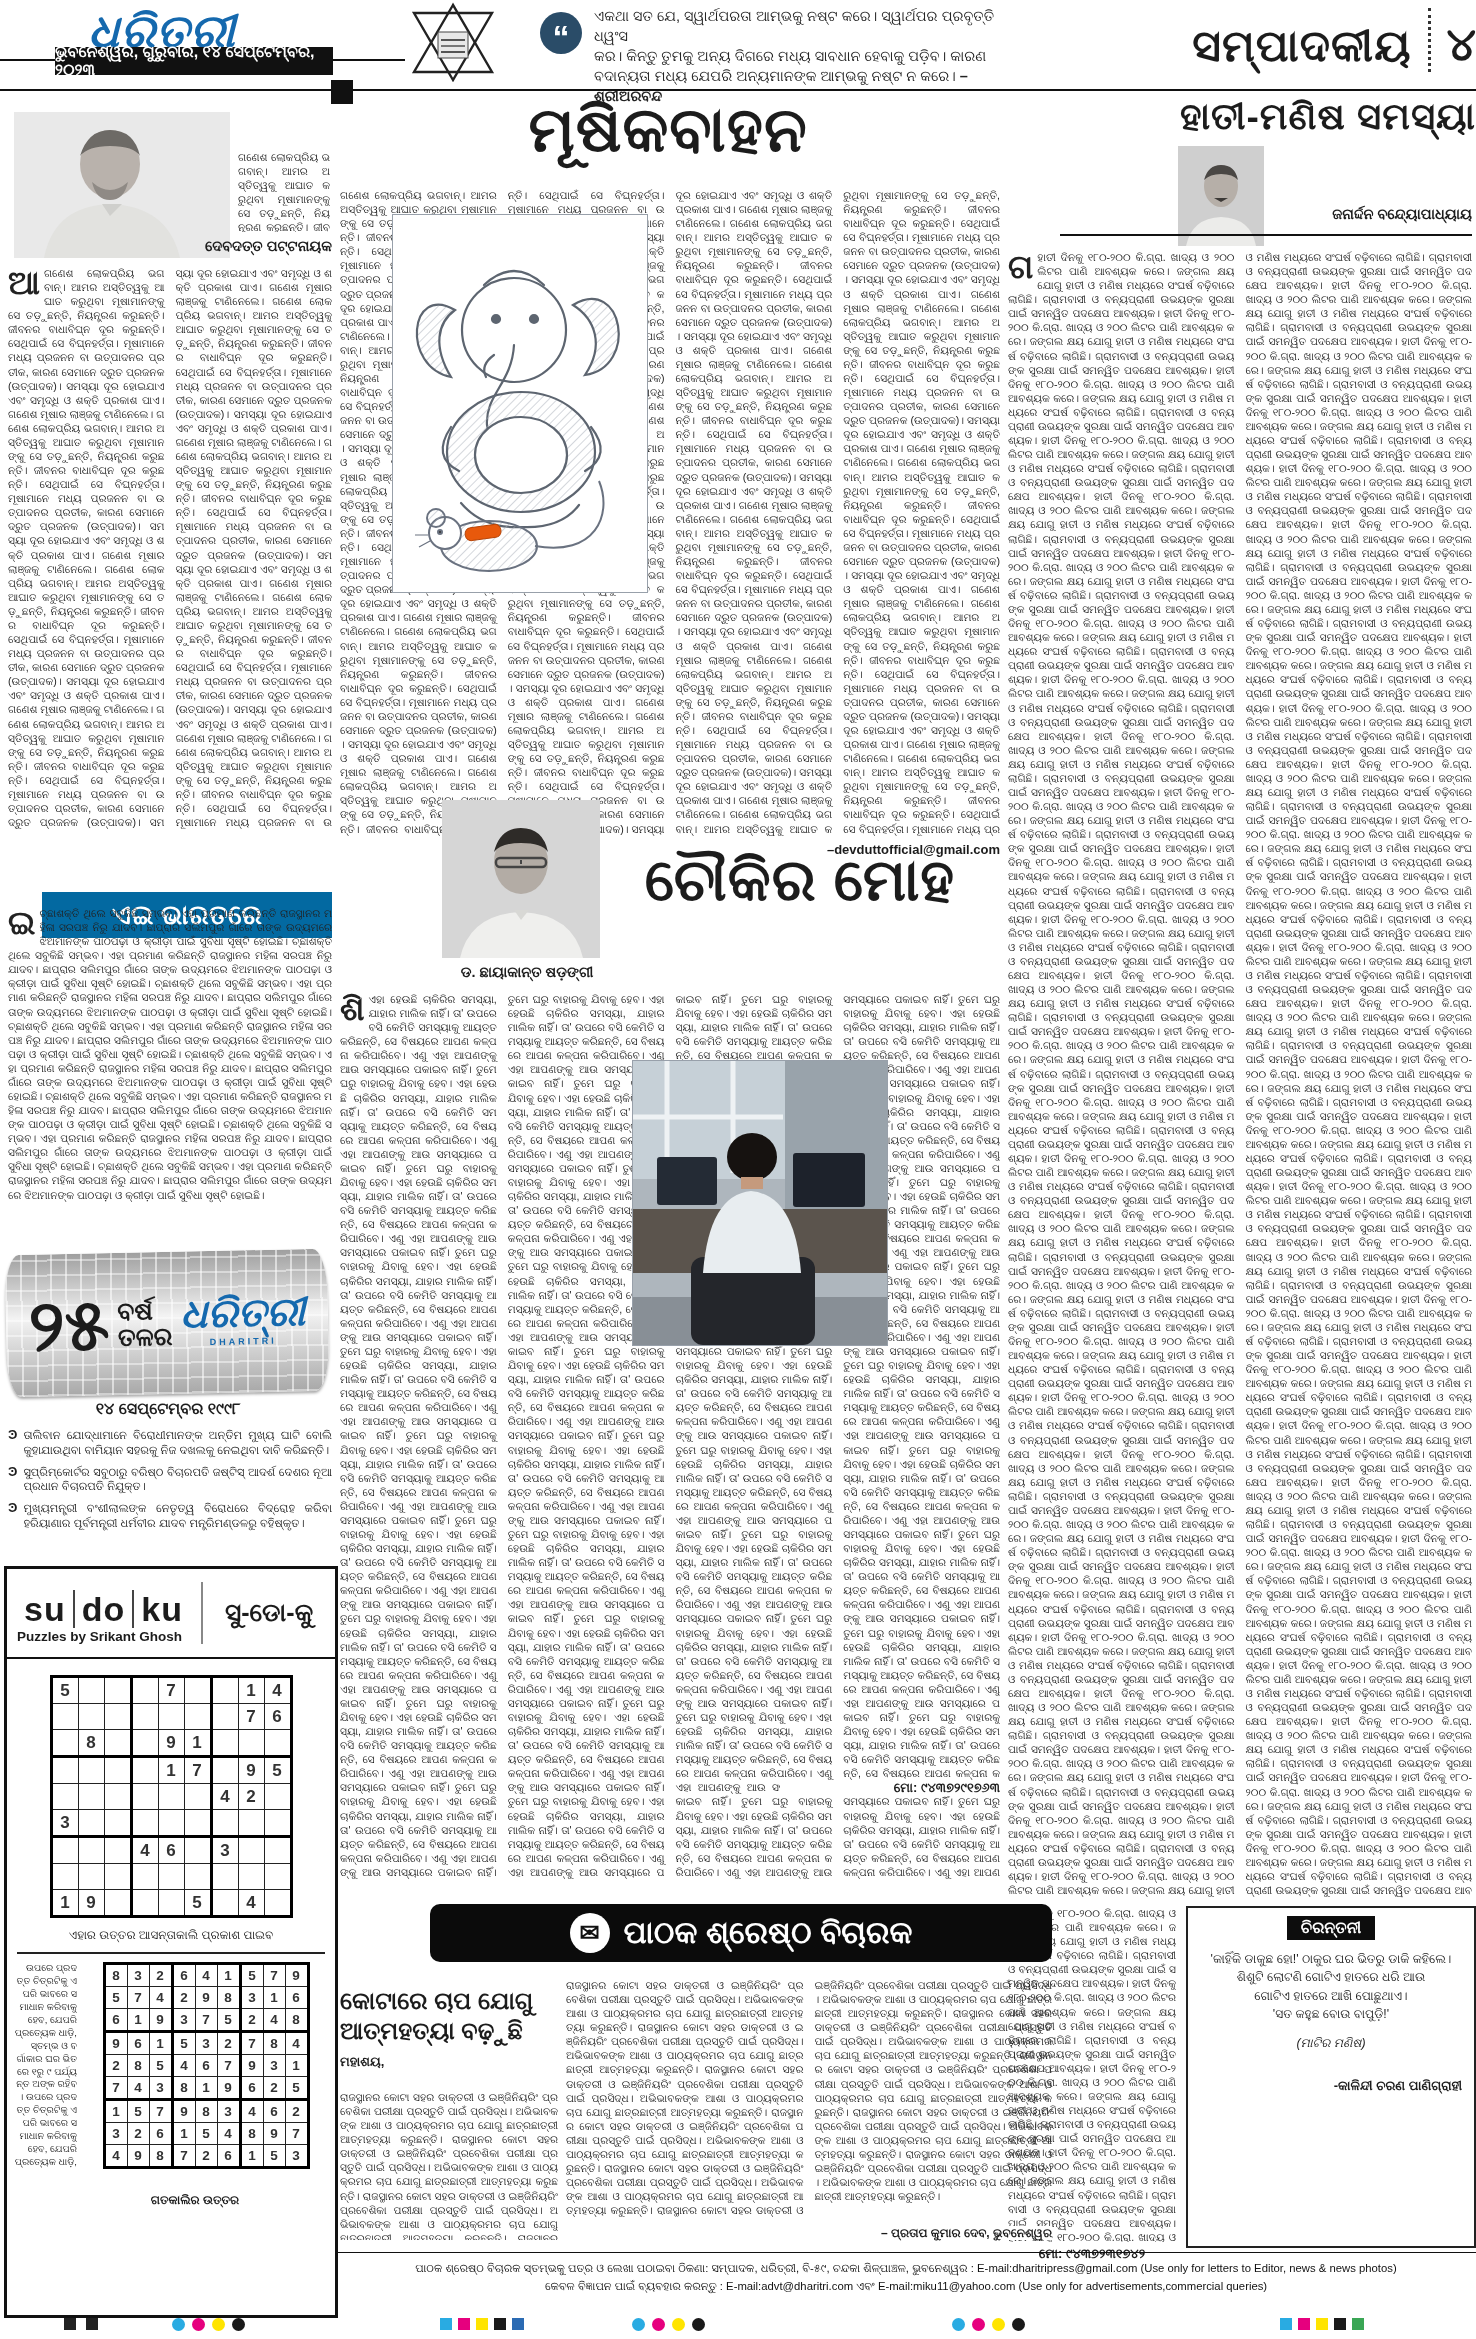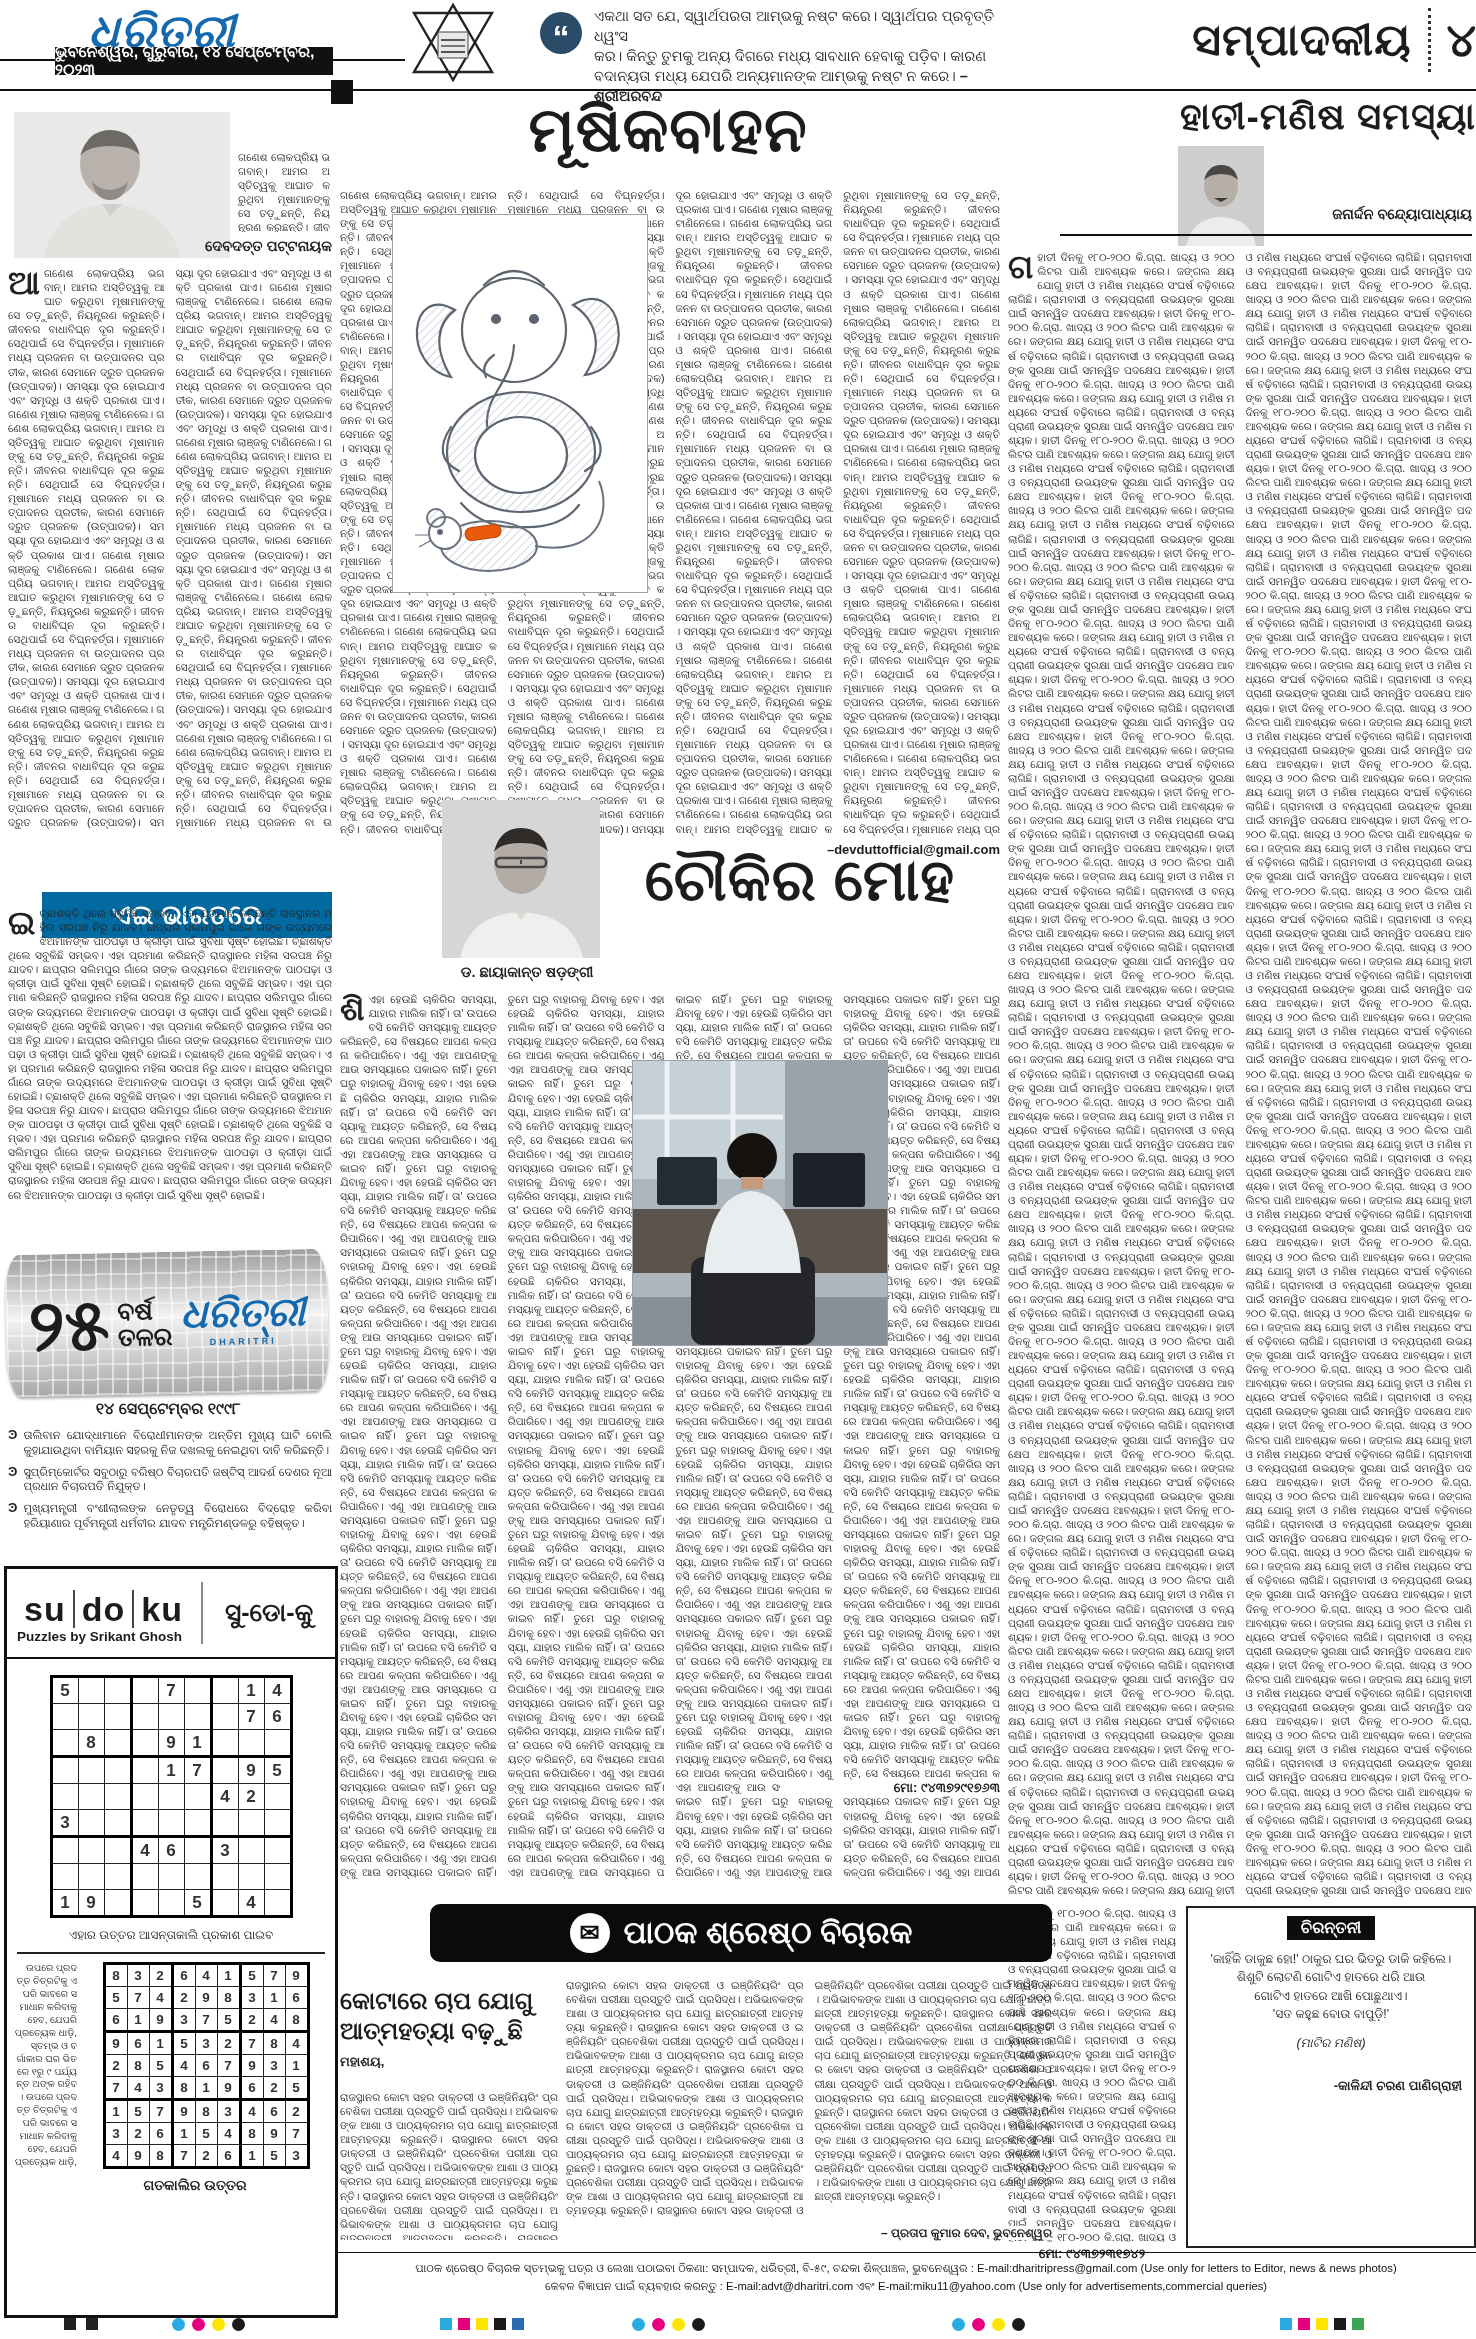--- a/index.html
+++ b/index.html
@@ -106,21 +106,21 @@
   <div class="abs" style="left:540px;top:6px;width:455px;">
     <div class="quote-icon abs" style="left: 0px; top: 6px; background: rgb(42, 76, 104);">“</div>
     <div style="margin-left:54px;" class="quote-text">
       <div>ଏକଥା ସତ ଯେ, ସ୍ୱାର୍ଥପରତା ଆମ୍ଭକୁ ନଷ୍ଟ କରେ। ସ୍ୱାର୍ଥପର ପ୍ରବୃତ୍ତି ଧ୍ୱଂସ</div>
       <div>କର। କିନ୍ତୁ ତୁମକୁ ଅନ୍ୟ ଦିଗରେ ମଧ୍ୟ ସାବଧାନ ହେବାକୁ ପଡ଼ିବ। କାରଣ</div>
       <div><span>ବଦାନ୍ୟତା ମଧ୍ୟ ଯେପରି ଅନ୍ୟମାନଙ୍କ ଆମ୍ଭକୁ ନଷ୍ଟ ନ କରେ।</span>
         <span class="bold">–ଶ୍ରୀଅରବିନ୍ଦ</span></div>
     </div>
   </div>
 
-  <div class="abs" style="left:1040px;top:8px;width:436px;display:flex;align-items:center;justify-content:flex-end;gap:16px;">
+  <div class="abs" style="left:1040px;top:8px;width:436px;display:flex;align-items:flex-end;justify-content:flex-end;gap:16px;">
     <span class="section-head">ସମ୍ପାଦକୀୟ</span>
     <span class="dotsep"></span>
     <span class="page-num">୪</span>
   </div>
 
   <div class="abs hline" style="left:0;top:89px;width:1476px;height:2px;"></div>
   <div class="abs" style="left:331px;top:80px;width:22px;height:24px;background:#111;"></div>
 
   <div class="abs photo-frame" style="left:14px;top:112px;width:216px;height:146px;">
     <svg width="216" height="146" viewBox="0 0 216 146">
@@ -384,21 +384,21 @@
               <td>7</td>
               <td>2</td>
               <td class="r">6</td>
               <td>1</td>
               <td>5</td>
               <td>3</td>
             </tr>
           </tbody>
         </table>
     </div>
-    <div class="small-note bold" style="margin-top:8px;font-size:14px;padding-left:48px;">ଗତକାଲିର ଉତ୍ତର</div>
+    <div class="small-note bold" style="margin-top:24px;font-size:12px;padding-left:48px;">ଗତକାଲିର ଉତ୍ତର</div>
   </div>
 
   <div class="abs headline-xl" style="left:336px;top:94px;width:664px;font-size:62px;">ମୂଷିକବାହନ</div>
   <div class="abs body-cols c4" style="left:340px;top:188px;width:660px;height:648px;">
     <span>ଗଣେଶ ଲୋକପ୍ରିୟ ଭଗବାନ୍। ଆମର ଅସ୍ତିତ୍ୱକୁ ଆଘାତ କରୁଥିବା ମୂଷାମାନଙ୍କୁ ସେ ତଡ଼ୁଛନ୍ତି, ନିୟନ୍ତ୍ରଣ କରୁଛନ୍ତି। ଜୀବନର ବାଧାବିଘ୍ନ ଦୂର କରୁଛନ୍ତି। ସେଥିପାଇଁ ସେ ବିଘ୍ନହର୍ତ୍ତା। ମୂଷାମାନେ ମଧ୍ୟ ପ୍ରଜନନ ବା ଉତ୍ପାଦନର ପ୍ରତୀକ, କାରଣ ସେମାନେ ଦ୍ରୁତ ପ୍ରଜନକ (ଉତ୍ପାଦକ)। ସମସ୍ୟା ଦୂର ହୋଇଯାଏ ଏବଂ ସମୃଦ୍ଧି ଓ ଶକ୍ତି ପ୍ରକାଶ ପାଏ। ଗଣେଶ ମୂଷାର ଲାଞ୍ଜକୁ ଟାଣିନେଲେ। ଗଣେଶ ଲୋକପ୍ରିୟ ଭଗବାନ୍। ଆମର ଅସ୍ତିତ୍ୱକୁ ଆଘାତ କରୁଥିବା ମୂଷାମାନଙ୍କୁ ସେ ତଡ଼ୁଛନ୍ତି, ନିୟନ୍ତ୍ରଣ କରୁଛନ୍ତି। ଜୀବନର ବାଧାବିଘ୍ନ ଦୂର କରୁଛନ୍ତି। ସେଥିପାଇଁ ସେ ବିଘ୍ନହର୍ତ୍ତା। ମୂଷାମାନେ ମଧ୍ୟ ପ୍ରଜନନ ବା ଉତ୍ପାଦନର ପ୍ରତୀକ, କାରଣ ସେମାନେ ଦ୍ରୁତ ପ୍ରଜନକ (ଉତ୍ପାଦକ)। ସମସ୍ୟା ଦୂର ହୋଇଯାଏ ଏବଂ ସମୃଦ୍ଧି ଓ ଶକ୍ତି ପ୍ରକାଶ ପାଏ। ଗଣେଶ ମୂଷାର ଲାଞ୍ଜକୁ ଟାଣିନେଲେ। ଗଣେଶ ଲୋକପ୍ରିୟ ଭଗବାନ୍। ଆମର ଅସ୍ତିତ୍ୱକୁ ଆଘାତ କରୁଥିବା ମୂଷାମାନଙ୍କୁ ସେ ତଡ଼ୁଛନ୍ତି, ନିୟନ୍ତ୍ରଣ କରୁଛନ୍ତି। ଜୀବନର ବାଧାବିଘ୍ନ ଦୂର କରୁଛନ୍ତି। ସେଥିପାଇଁ ସେ ବିଘ୍ନହର୍ତ୍ତା। ମୂଷାମାନେ ମଧ୍ୟ ପ୍ରଜନନ ବା ଉତ୍ପାଦନର ପ୍ରତୀକ, କାରଣ ସେମାନେ ଦ୍ରୁତ ପ୍ରଜନକ (ଉତ୍ପାଦକ)। ସମସ୍ୟା ଦୂର ହୋଇଯାଏ ଏବଂ ସମୃଦ୍ଧି ଓ ଶକ୍ତି ପ୍ରକାଶ ପାଏ। ଗଣେଶ ମୂଷାର ଲାଞ୍ଜକୁ ଟାଣିନେଲେ। ଗଣେଶ ଲୋକପ୍ରିୟ ଭଗବାନ୍। ଆମର ଅସ୍ତିତ୍ୱକୁ ଆଘାତ କରୁଥିବା ମୂଷାମାନଙ୍କୁ ସେ ତଡ଼ୁଛନ୍ତି, ନିୟନ୍ତ୍ରଣ କରୁଛନ୍ତି। ଜୀବନର ବାଧାବିଘ୍ନ ଦୂର କରୁଛନ୍ତି। ସେଥିପାଇଁ ସେ ବିଘ୍ନହର୍ତ୍ତା। ମୂଷାମାନେ ମଧ୍ୟ ପ୍ରଜନନ ବା ଉତ୍ପାଦନର ପ୍ରତୀକ, କାରଣ ସେମାନେ ଦ୍ରୁତ ପ୍ରଜନକ (ଉତ୍ପାଦକ)। ସମସ୍ୟା ଦୂର ହୋଇଯାଏ ଏବଂ ସମୃଦ୍ଧି ଓ ଶକ୍ତି ପ୍ରକାଶ ପାଏ। ଗଣେଶ ମୂଷାର ଲାଞ୍ଜକୁ ଟାଣିନେଲେ। ଗଣେଶ ଲୋକପ୍ରିୟ ଭଗବାନ୍। ଆମର ଅସ୍ତିତ୍ୱକୁ ଆଘାତ କରୁଥିବା ମୂଷାମାନଙ୍କୁ ସେ ତଡ଼ୁଛନ୍ତି, ନିୟନ୍ତ୍ରଣ କରୁଛନ୍ତି। ଜୀବନର ବାଧାବିଘ୍ନ ଦୂର କରୁଛନ୍ତି। ସେଥିପାଇଁ ସେ ବିଘ୍ନହର୍ତ୍ତା। ମୂଷାମାନେ ମଧ୍ୟ ପ୍ରଜନନ ବା ଉତ୍ପାଦନର ପ୍ରତୀକ, କାରଣ ସେମାନେ ଦ୍ରୁତ ପ୍ରଜନକ (ଉତ୍ପାଦକ)। ସମସ୍ୟା ଦୂର ହୋଇଯାଏ ଏବଂ ସମୃଦ୍ଧି ଓ ଶକ୍ତି ପ୍ରକାଶ ପାଏ। ଗଣେଶ ମୂଷାର ଲାଞ୍ଜକୁ ଟାଣିନେଲେ। ଗଣେଶ ଲୋକପ୍ରିୟ ଭଗବାନ୍। ଆମର ଅସ୍ତିତ୍ୱକୁ ଆଘାତ କରୁଥିବା ମୂଷାମାନଙ୍କୁ ସେ ତଡ଼ୁଛନ୍ତି, ନିୟନ୍ତ୍ରଣ କରୁଛନ୍ତି। ଜୀବନର ବାଧାବିଘ୍ନ ଦୂର କରୁଛନ୍ତି। ସେଥିପାଇଁ ସେ ବିଘ୍ନହର୍ତ୍ତା। ମୂଷାମାନେ ମଧ୍ୟ ପ୍ରଜନନ ବା ଉତ୍ପାଦନର ପ୍ରତୀକ, କାରଣ ସେମାନେ ଦ୍ରୁତ ପ୍ରଜନକ (ଉତ୍ପାଦକ)। ସମସ୍ୟା ଦୂର ହୋଇଯାଏ ଏବଂ ସମୃଦ୍ଧି ଓ ଶକ୍ତି ପ୍ରକାଶ ପାଏ। ଗଣେଶ ମୂଷାର ଲାଞ୍ଜକୁ ଟାଣିନେଲେ। ଗଣେଶ ଲୋକପ୍ରିୟ ଭଗବାନ୍। ଆମର ଅସ୍ତିତ୍ୱକୁ ଆଘାତ କରୁଥିବା ମୂଷାମାନଙ୍କୁ ସେ ତଡ଼ୁଛନ୍ତି, ନିୟନ୍ତ୍ରଣ କରୁଛନ୍ତି। ଜୀବନର ବାଧାବିଘ୍ନ ଦୂର କରୁଛନ୍ତି। ସେଥିପାଇଁ ସେ ବିଘ୍ନହର୍ତ୍ତା। ମୂଷାମାନେ ମଧ୍ୟ ପ୍ରଜନନ ବା ଉତ୍ପାଦନର ପ୍ରତୀକ, କାରଣ ସେମାନେ ଦ୍ରୁତ ପ୍ରଜନକ (ଉତ୍ପାଦକ)। ସମସ୍ୟା ଦୂର ହୋଇଯାଏ ଏବଂ ସମୃଦ୍ଧି ଓ ଶକ୍ତି ପ୍ରକାଶ ପାଏ। ଗଣେଶ ମୂଷାର ଲାଞ୍ଜକୁ ଟାଣିନେଲେ। ଗଣେଶ ଲୋକପ୍ରିୟ ଭଗବାନ୍। ଆମର ଅସ୍ତିତ୍ୱକୁ ଆଘାତ କରୁଥିବା ମୂଷାମାନଙ୍କୁ ସେ ତଡ଼ୁଛନ୍ତି, ନିୟନ୍ତ୍ରଣ କରୁଛନ୍ତି। ଜୀବନର ବାଧାବିଘ୍ନ ଦୂର କରୁଛନ୍ତି। ସେଥିପାଇଁ ସେ ବିଘ୍ନହର୍ତ୍ତା। ମୂଷାମାନେ ମଧ୍ୟ ପ୍ରଜନନ ବା ଉତ୍ପାଦନର ପ୍ରତୀକ, କାରଣ ସେମାନେ ଦ୍ରୁତ ପ୍ରଜନକ (ଉତ୍ପାଦକ)। ସମସ୍ୟା ଦୂର ହୋଇଯାଏ ଏବଂ ସମୃଦ୍ଧି ଓ ଶକ୍ତି ପ୍ରକାଶ ପାଏ। ଗଣେଶ ମୂଷାର ଲାଞ୍ଜକୁ ଟାଣିନେଲେ। ଗଣେଶ ଲୋକପ୍ରିୟ ଭଗବାନ୍। ଆମର ଅସ୍ତିତ୍ୱକୁ ଆଘାତ କରୁଥିବା ମୂଷାମାନଙ୍କୁ ସେ ତଡ଼ୁଛନ୍ତି, ନିୟନ୍ତ୍ରଣ କରୁଛନ୍ତି। ଜୀବନର ବାଧାବିଘ୍ନ ଦୂର କରୁଛନ୍ତି। ସେଥିପାଇଁ ସେ ବିଘ୍ନହର୍ତ୍ତା। ମୂଷାମାନେ ମଧ୍ୟ ପ୍ରଜନନ ବା ଉତ୍ପାଦନର ପ୍ରତୀକ, କାରଣ ସେମାନେ ଦ୍ରୁତ ପ୍ରଜନକ (ଉତ୍ପାଦକ)। ସମସ୍ୟା ଦୂର ହୋଇଯାଏ ଏବଂ ସମୃଦ୍ଧି ଓ ଶକ୍ତି ପ୍ରକାଶ ପାଏ। ଗଣେଶ ମୂଷାର ଲାଞ୍ଜକୁ ଟାଣିନେଲେ। ଗଣେଶ ଲୋକପ୍ରିୟ ଭଗବାନ୍। ଆମର ଅସ୍ତିତ୍ୱକୁ ଆଘାତ କରୁଥିବା ମୂଷାମାନଙ୍କୁ ସେ ତଡ଼ୁଛନ୍ତି, ନିୟନ୍ତ୍ରଣ କରୁଛନ୍ତି। ଜୀବନର ବାଧାବିଘ୍ନ ଦୂର କରୁଛନ୍ତି। ସେଥିପାଇଁ ସେ ବିଘ୍ନହର୍ତ୍ତା। ମୂଷାମାନେ ମଧ୍ୟ ପ୍ରଜନନ ବା ଉତ୍ପାଦନର ପ୍ରତୀକ, କାରଣ ସେମାନେ ଦ୍ରୁତ ପ୍ରଜନକ (ଉତ୍ପାଦକ)। ସମସ୍ୟା ଦୂର ହୋଇଯାଏ ଏବଂ ସମୃଦ୍ଧି ଓ ଶକ୍ତି ପ୍ରକାଶ ପାଏ। ଗଣେଶ ମୂଷାର ଲାଞ୍ଜକୁ ଟାଣିନେଲେ। ଗଣେଶ ଲୋକପ୍ରିୟ ଭଗବାନ୍। ଆମର ଅସ୍ତିତ୍ୱକୁ ଆଘାତ କରୁଥିବା ମୂଷାମାନଙ୍କୁ ସେ ତଡ଼ୁଛନ୍ତି, ନିୟନ୍ତ୍ରଣ କରୁଛନ୍ତି। ଜୀବନର ବାଧାବିଘ୍ନ ଦୂର କରୁଛନ୍ତି। ସେଥିପାଇଁ ସେ ବିଘ୍ନହର୍ତ୍ତା। ମୂଷାମାନେ ମଧ୍ୟ ପ୍ରଜନନ ବା ଉତ୍ପାଦନର ପ୍ରତୀକ, କାରଣ ସେମାନେ ଦ୍ରୁତ ପ୍ରଜନକ (ଉତ୍ପାଦକ)। ସମସ୍ୟା ଦୂର ହୋଇଯାଏ ଏବଂ ସମୃଦ୍ଧି ଓ ଶକ୍ତି ପ୍ରକାଶ ପାଏ। ଗଣେଶ ମୂଷାର ଲାଞ୍ଜକୁ ଟାଣିନେଲେ। ଗଣେଶ ଲୋକପ୍ରିୟ ଭଗବାନ୍। ଆମର ଅସ୍ତିତ୍ୱକୁ ଆଘାତ କରୁଥିବା ମୂଷାମାନଙ୍କୁ ସେ ତଡ଼ୁଛନ୍ତି, ନିୟନ୍ତ୍ରଣ କରୁଛନ୍ତି। ଜୀବନର ବାଧାବିଘ୍ନ ଦୂର କରୁଛନ୍ତି। ସେଥିପାଇଁ ସେ ବିଘ୍ନହର୍ତ୍ତା। ମୂଷାମାନେ ମଧ୍ୟ ପ୍ରଜନନ ବା ଉତ୍ପାଦନର ପ୍ରତୀକ, କାରଣ ସେମାନେ ଦ୍ରୁତ ପ୍ରଜନକ (ଉତ୍ପାଦକ)। ସମସ୍ୟା ଦୂର ହୋଇଯାଏ ଏବଂ ସମୃଦ୍ଧି ଓ ଶକ୍ତି ପ୍ରକାଶ ପାଏ। ଗଣେଶ ମୂଷାର ଲାଞ୍ଜକୁ ଟାଣିନେଲେ। ଗଣେଶ ଲୋକପ୍ରିୟ ଭଗବାନ୍। ଆମର ଅସ୍ତିତ୍ୱକୁ ଆଘାତ କରୁଥିବା ମୂଷାମାନଙ୍କୁ ସେ ତଡ଼ୁଛନ୍ତି, ନିୟନ୍ତ୍ରଣ କରୁଛନ୍ତି। ଜୀବନର ବାଧାବିଘ୍ନ ଦୂର କରୁଛନ୍ତି। ସେଥିପାଇଁ ସେ ବିଘ୍ନହର୍ତ୍ତା। ମୂଷାମାନେ ମଧ୍ୟ ପ୍ରଜନନ ବା ଉତ୍ପାଦନର ପ୍ରତୀକ, କାରଣ ସେମାନେ ଦ୍ରୁତ ପ୍ରଜନକ (ଉତ୍ପାଦକ)। ସମସ୍ୟା ଦୂର ହୋଇଯାଏ ଏବଂ ସମୃଦ୍ଧି ଓ ଶକ୍ତି ପ୍ରକାଶ ପାଏ। ଗଣେଶ ମୂଷାର ଲାଞ୍ଜକୁ ଟାଣିନେଲେ। ଗଣେଶ ଲୋକପ୍ରିୟ ଭଗବାନ୍। ଆମର ଅସ୍ତିତ୍ୱକୁ ଆଘାତ କରୁଥିବା ମୂଷାମାନଙ୍କୁ ସେ ତଡ଼ୁଛନ୍ତି, ନିୟନ୍ତ୍ରଣ କରୁଛନ୍ତି। ଜୀବନର ବାଧାବିଘ୍ନ ଦୂର କରୁଛନ୍ତି। ସେଥିପାଇଁ ସେ ବିଘ୍ନହର୍ତ୍ତା। ମୂଷାମାନେ ମଧ୍ୟ ପ୍ରଜନନ ବା ଉତ୍ପାଦନର ପ୍ରତୀକ, କାରଣ ସେମାନେ ଦ୍ରୁତ ପ୍ରଜନକ (ଉତ୍ପାଦକ)। ସମସ୍ୟା ଦୂର ହୋଇଯାଏ ଏବଂ ସମୃଦ୍ଧି ଓ ଶକ୍ତି ପ୍ରକାଶ ପାଏ। ଗଣେଶ ମୂଷାର ଲାଞ୍ଜକୁ ଟାଣିନେଲେ। ଗଣେଶ ଲୋକପ୍ରିୟ ଭଗବାନ୍। ଆମର ଅସ୍ତିତ୍ୱକୁ ଆଘାତ କରୁଥିବା ମୂଷାମାନଙ୍କୁ ସେ ତଡ଼ୁଛନ୍ତି, ନିୟନ୍ତ୍ରଣ କରୁଛନ୍ତି। ଜୀବନର ବାଧାବିଘ୍ନ ଦୂର କରୁଛନ୍ତି। ସେଥିପାଇଁ ସେ ବିଘ୍ନହର୍ତ୍ତା। ମୂଷାମାନେ ମଧ୍ୟ ପ୍ରଜନନ ବା ଉତ୍ପାଦନର ପ୍ରତୀକ, କାରଣ ସେମାନେ ଦ୍ରୁତ ପ୍ରଜନକ (ଉତ୍ପାଦକ)। ସମସ୍ୟା ଦୂର ହୋଇଯାଏ ଏବଂ ସମୃଦ୍ଧି ଓ ଶକ୍ତି ପ୍ରକାଶ ପାଏ। ଗଣେଶ ମୂଷାର ଲାଞ୍ଜକୁ ଟାଣିନେଲେ। ଗଣେଶ ଲୋକପ୍ରିୟ ଭଗବାନ୍। ଆମର ଅସ୍ତିତ୍ୱକୁ ଆଘାତ କରୁଥିବା ମୂଷାମାନଙ୍କୁ ସେ ତଡ଼ୁଛନ୍ତି, ନିୟନ୍ତ୍ରଣ କରୁଛନ୍ତି। ଜୀବନର ବାଧାବିଘ୍ନ ଦୂର କରୁଛନ୍ତି। ସେଥିପାଇଁ ସେ ବିଘ୍ନହର୍ତ୍ତା। ମୂଷାମାନେ ମଧ୍ୟ ପ୍ରଜନନ ବା ଉତ୍ପାଦନର ପ୍ରତୀକ, କାରଣ ସେମାନେ ଦ୍ରୁତ ପ୍ରଜନକ (ଉତ୍ପାଦକ)। ସମସ୍ୟା ଦୂର ହୋଇଯାଏ ଏବଂ ସମୃଦ୍ଧି ଓ ଶକ୍ତି ପ୍ରକାଶ ପାଏ। ଗଣେଶ ମୂଷାର ଲାଞ୍ଜକୁ ଟାଣିନେଲେ। ଗଣେଶ ଲୋକପ୍ରିୟ ଭଗବାନ୍। ଆମର ଅସ୍ତିତ୍ୱକୁ ଆଘାତ କରୁଥିବା ମୂଷାମାନଙ୍କୁ ସେ ତଡ଼ୁଛନ୍ତି, ନିୟନ୍ତ୍ରଣ କରୁଛନ୍ତି। ଜୀବନର ବାଧାବିଘ୍ନ ଦୂର କରୁଛନ୍ତି। ସେଥିପାଇଁ ସେ ବିଘ୍ନହର୍ତ୍ତା। ମୂଷାମାନେ ମଧ୍ୟ ପ୍ରଜନନ ବା ଉତ୍ପାଦନର ପ୍ରତୀକ, କାରଣ ସେମାନେ ଦ୍ରୁତ ପ୍ରଜନକ (ଉତ୍ପାଦକ)। ସମସ୍ୟା ଦୂର ହୋଇଯାଏ ଏବଂ ସମୃଦ୍ଧି ଓ ଶକ୍ତି ପ୍ରକାଶ ପାଏ। ଗଣେଶ ମୂଷାର ଲାଞ୍ଜକୁ ଟାଣିନେଲେ। ଗଣେଶ ଲୋକପ୍ରିୟ ଭଗବାନ୍। ଆମର ଅସ୍ତିତ୍ୱକୁ ଆଘାତ କରୁଥିବା ମୂଷାମାନଙ୍କୁ ସେ ତଡ଼ୁଛନ୍ତି, ନିୟନ୍ତ୍ରଣ କରୁଛନ୍ତି। ଜୀବନର ବାଧାବିଘ୍ନ ଦୂର କରୁଛନ୍ତି। ସେଥିପାଇଁ ସେ ବିଘ୍ନହର୍ତ୍ତା। ମୂଷାମାନେ ମଧ୍ୟ ପ୍ରଜନନ ବା ଉତ୍ପାଦନର ପ୍ରତୀକ, କାରଣ ସେମାନେ ଦ୍ରୁତ ପ୍ରଜନକ (ଉତ୍ପାଦକ)। ସମସ୍ୟା ଦୂର ହୋଇଯାଏ ଏବଂ ସମୃଦ୍ଧି ଓ ଶକ୍ତି ପ୍ରକାଶ ପାଏ। ଗଣେଶ ମୂଷାର ଲାଞ୍ଜକୁ ଟାଣିନେଲେ। ଗଣେଶ ଲୋକପ୍ରିୟ ଭଗବାନ୍। ଆମର ଅସ୍ତିତ୍ୱକୁ ଆଘାତ କରୁଥିବା ମୂଷାମାନଙ୍କୁ ସେ ତଡ଼ୁଛନ୍ତି, ନିୟନ୍ତ୍ରଣ କରୁଛନ୍ତି। ଜୀବନର ବାଧାବିଘ୍ନ ଦୂର କରୁଛନ୍ତି। ସେଥିପାଇଁ ସେ ବିଘ୍ନହର୍ତ୍ତା। ମୂଷାମାନେ ମଧ୍ୟ ପ୍ରଜନନ ବା ଉତ୍ପାଦନର ପ୍ରତୀକ, କାରଣ ସେମାନେ ଦ୍ରୁତ ପ୍ରଜନକ (ଉତ୍ପାଦକ)। ସମସ୍ୟା ଦୂର ହୋଇଯାଏ ଏବଂ ସମୃଦ୍ଧି ଓ ଶକ୍ତି ପ୍ରକାଶ ପାଏ। ଗଣେଶ ମୂଷାର ଲାଞ୍ଜକୁ ଟାଣିନେଲେ। ଗଣେଶ ଲୋକପ୍ରିୟ ଭଗବାନ୍। ଆମର ଅସ୍ତିତ୍ୱକୁ ଆଘାତ କରୁଥିବା ମୂଷାମାନଙ୍କୁ ସେ ତଡ଼ୁଛନ୍ତି, ନିୟନ୍ତ୍ରଣ କରୁଛନ୍ତି। ଜୀବନର ବାଧାବିଘ୍ନ ଦୂର କରୁଛନ୍ତି। ସେଥିପାଇଁ ସେ ବିଘ୍ନହର୍ତ୍ତା। ମୂଷାମାନେ ମଧ୍ୟ ପ୍ରଜନନ ବା ଉତ୍ପାଦନର ପ୍ରତୀକ, କାରଣ ସେମାନେ ଦ୍ରୁତ ପ୍ରଜନକ (ଉତ୍ପାଦକ)। ସମସ୍ୟା ଦୂର ହୋଇଯାଏ ଏବଂ ସମୃଦ୍ଧି ଓ ଶକ୍ତି ପ୍ରକାଶ ପାଏ। ଗଣେଶ ମୂଷାର ଲାଞ୍ଜକୁ ଟାଣିନେଲେ। ଗଣେଶ ଲୋକପ୍ରିୟ ଭଗବାନ୍। ଆମର ଅସ୍ତିତ୍ୱକୁ ଆଘାତ କରୁଥିବା ମୂଷାମାନଙ୍କୁ ସେ ତଡ଼ୁଛନ୍ତି, ନିୟନ୍ତ୍ରଣ କରୁଛନ୍ତି। ଜୀବନର ବାଧାବିଘ୍ନ ଦୂର କରୁଛନ୍ତି। ସେଥିପାଇଁ ସେ ବିଘ୍ନହର୍ତ୍ତା। ମୂଷାମାନେ ମଧ୍ୟ ପ୍ରଜନନ ବା ଉତ୍ପାଦନର ପ୍ରତୀକ, କାରଣ ସେମାନେ ଦ୍ରୁତ ପ୍ରଜନକ (ଉତ୍ପାଦକ)। ସମସ୍ୟା ଦୂର ହୋଇଯାଏ ଏବଂ ସମୃଦ୍ଧି ଓ ଶକ୍ତି ପ୍ରକାଶ ପାଏ। ଗଣେଶ ମୂଷାର ଲାଞ୍ଜକୁ ଟାଣିନେଲେ। ଗଣେଶ ଲୋକପ୍ରିୟ ଭଗବାନ୍। ଆମର ଅସ୍ତିତ୍ୱକୁ ଆଘାତ କରୁଥିବା ମୂଷାମାନଙ୍କୁ ସେ ତଡ଼ୁଛନ୍ତି, ନିୟନ୍ତ୍ରଣ କରୁଛନ୍ତି। ଜୀବନର ବାଧାବିଘ୍ନ ଦୂର କରୁଛନ୍ତି। ସେଥିପାଇଁ ସେ ବିଘ୍ନହର୍ତ୍ତା। ମୂଷାମାନେ ମଧ୍ୟ ପ୍ରଜନନ ବା ଉତ୍ପାଦନର ପ୍ରତୀକ, କାରଣ ସେମାନେ ଦ୍ରୁତ ପ୍ରଜନକ (ଉତ୍ପାଦକ)। ସମସ୍ୟା ଦୂର ହୋଇଯାଏ ଏବଂ ସମୃଦ୍ଧି ଓ ଶକ୍ତି ପ୍ରକାଶ ପାଏ। ଗଣେଶ ମୂଷାର ଲାଞ୍ଜକୁ ଟାଣିନେଲେ। ଗଣେଶ ଲୋକପ୍ରିୟ ଭଗବାନ୍। ଆମର ଅସ୍ତିତ୍ୱକୁ ଆଘାତ କରୁଥିବା ମୂଷାମାନଙ୍କୁ ସେ ତଡ଼ୁଛନ୍ତି, ନିୟନ୍ତ୍ରଣ କରୁଛନ୍ତି। ଜୀବନର ବାଧାବିଘ୍ନ ଦୂର କରୁଛନ୍ତି। ସେଥିପାଇଁ ସେ ବିଘ୍ନହର୍ତ୍ତା। ମୂଷାମାନେ ମଧ୍ୟ ପ୍ରଜନନ ବା ଉତ୍ପାଦନର ପ୍ରତୀକ, କାରଣ ସେମାନେ ଦ୍ରୁତ ପ୍ରଜନକ (ଉତ୍ପାଦକ)। ସମସ୍ୟା ଦୂର ହୋଇଯାଏ ଏବଂ ସମୃଦ୍ଧି ଓ ଶକ୍ତି ପ୍ରକାଶ ପାଏ। ଗଣେଶ ମୂଷାର ଲାଞ୍ଜକୁ ଟାଣିନେଲେ। ଗଣେଶ ଲୋକପ୍ରିୟ ଭଗବାନ୍। ଆମର ଅସ୍ତିତ୍ୱକୁ ଆଘାତ କରୁଥିବା ମୂଷାମାନଙ୍କୁ ସେ ତଡ଼ୁଛନ୍ତି, ନିୟନ୍ତ୍ରଣ କରୁଛନ୍ତି। ଜୀବନର ବାଧାବିଘ୍ନ ଦୂର କରୁଛନ୍ତି। ସେଥିପାଇଁ ସେ ବିଘ୍ନହର୍ତ୍ତା। ମୂଷାମାନେ ମଧ୍ୟ ପ୍ରଜନନ ବା ଉତ୍ପାଦନର ପ୍ରତୀକ, କାରଣ ସେମାନେ ଦ୍ରୁତ ପ୍ରଜନକ (ଉତ୍ପାଦକ)। ସମସ୍ୟା ଦୂର ହୋଇଯାଏ ଏବଂ ସମୃଦ୍ଧି ଓ ଶକ୍ତି ପ୍ରକାଶ ପାଏ। ଗଣେଶ ମୂଷାର ଲାଞ୍ଜକୁ ଟାଣିନେଲେ। ଗଣେଶ ଲୋକପ୍ରିୟ ଭଗବାନ୍। ଆମର ଅସ୍ତିତ୍ୱକୁ ଆଘାତ କରୁଥିବା ମୂଷାମାନଙ୍କୁ ସେ ତଡ଼ୁଛନ୍ତି, ନିୟନ୍ତ୍ରଣ କରୁଛନ୍ତି। ଜୀବନର ବାଧାବିଘ୍ନ ଦୂର କରୁଛନ୍ତି। ସେଥିପାଇଁ ସେ ବିଘ୍ନହର୍ତ୍ତା। ମୂଷାମାନେ ମଧ୍ୟ ପ୍ରଜନନ ବା ଉତ୍ପାଦନର ପ୍ରତୀକ, କାରଣ ସେମାନେ ଦ୍ରୁତ ପ୍ରଜନକ (ଉତ୍ପାଦକ)। ସମସ୍ୟା ଦୂର ହୋଇଯାଏ ଏବଂ ସମୃଦ୍ଧି ଓ ଶକ୍ତି ପ୍ରକାଶ ପାଏ। ଗଣେଶ ମୂଷାର ଲାଞ୍ଜକୁ ଟାଣିନେଲେ। ଗଣେଶ ଲୋକପ୍ରିୟ ଭଗବାନ୍। ଆମର ଅସ୍ତିତ୍ୱକୁ ଆଘାତ କରୁଥିବା ମୂଷାମାନଙ୍କୁ ସେ ତଡ଼ୁଛନ୍ତି, ନିୟନ୍ତ୍ରଣ କରୁଛନ୍ତି। ଜୀବନର ବାଧାବିଘ୍ନ ଦୂର କରୁଛନ୍ତି। ସେଥିପାଇଁ ସେ ବିଘ୍ନହର୍ତ୍ତା। ମୂଷାମାନେ ମଧ୍ୟ ପ୍ରଜନନ ବା ଉତ୍ପାଦନର ପ୍ରତୀକ, କାରଣ ସେମାନେ ଦ୍ରୁତ ପ୍ରଜନକ (ଉତ୍ପାଦକ)। ସମସ୍ୟା ଦୂର ହୋଇଯାଏ ଏବଂ ସମୃଦ୍ଧି ଓ ଶକ୍ତି ପ୍ରକାଶ ପାଏ। ଗଣେଶ ମୂଷାର ଲାଞ୍ଜକୁ ଟାଣିନେଲେ। ଗଣେଶ ଲୋକପ୍ରିୟ ଭଗବାନ୍। ଆମର ଅସ୍ତିତ୍ୱକୁ ଆଘାତ କରୁଥିବା ମୂଷାମାନଙ୍କୁ ସେ ତଡ଼ୁଛନ୍ତି, ନିୟନ୍ତ୍ରଣ କରୁଛନ୍ତି। ଜୀବନର ବାଧାବିଘ୍ନ ଦୂର କରୁଛନ୍ତି। ସେଥିପାଇଁ ସେ ବିଘ୍ନହର୍ତ୍ତା। ମୂଷାମାନେ ମଧ୍ୟ ପ୍ରଜନନ ବା ଉତ୍ପାଦନର ପ୍ରତୀକ, କାରଣ ସେମାନେ ଦ୍ରୁତ ପ୍ରଜନକ (ଉତ୍ପାଦକ)। ସମସ୍ୟା ଦୂର ହୋଇଯାଏ ଏବଂ ସମୃଦ୍ଧି ଓ ଶକ୍ତି ପ୍ରକାଶ ପାଏ। ଗଣେଶ ମୂଷାର ଲାଞ୍ଜକୁ ଟାଣିନେଲେ। ଗଣେଶ ଲୋକପ୍ରିୟ ଭଗବାନ୍। ଆମର ଅସ୍ତିତ୍ୱକୁ ଆଘାତ କରୁଥିବା ମୂଷାମାନଙ୍କୁ ସେ ତଡ଼ୁଛନ୍ତି, ନିୟନ୍ତ୍ରଣ କରୁଛନ୍ତି। ଜୀବନର ବାଧାବିଘ୍ନ ଦୂର କରୁଛନ୍ତି। ସେଥିପାଇଁ ସେ ବିଘ୍ନହର୍ତ୍ତା। ମୂଷାମାନେ ମଧ୍ୟ ପ୍ରଜନନ ବା ଉତ୍ପାଦନର ପ୍ରତୀକ, କାରଣ ସେମାନେ ଦ୍ରୁତ ପ୍ରଜନକ (ଉତ୍ପାଦକ)। ସମସ୍ୟା ଦୂର ହୋଇଯାଏ ଏବଂ ସମୃଦ୍ଧି ଓ ଶକ୍ତି ପ୍ରକାଶ ପାଏ। ଗଣେଶ ମୂଷାର ଲାଞ୍ଜକୁ ଟାଣିନେଲେ। ଗଣେଶ ଲୋକପ୍ରିୟ ଭଗବାନ୍। ଆମର ଅସ୍ତିତ୍ୱକୁ ଆଘାତ କରୁଥିବା ମୂଷାମାନଙ୍କୁ ସେ ତଡ଼ୁଛନ୍ତି, ନିୟନ୍ତ୍ରଣ କରୁଛନ୍ତି। ଜୀବନର ବାଧାବିଘ୍ନ ଦୂର କରୁଛନ୍ତି। ସେଥିପାଇଁ ସେ ବିଘ୍ନହର୍ତ୍ତା। ମୂଷାମାନେ ମଧ୍ୟ ପ୍ରଜନନ ବା ଉତ୍ପାଦନର ପ୍ରତୀକ, କାରଣ ସେମାନେ ଦ୍ରୁତ ପ୍ରଜନକ (ଉତ୍ପାଦକ)। ସମସ୍ୟା ଦୂର ହୋଇଯାଏ ଏବଂ ସମୃଦ୍ଧି ଓ ଶକ୍ତି ପ୍ରକାଶ ପାଏ। ଗଣେଶ ମୂଷାର ଲାଞ୍ଜକୁ ଟାଣିନେଲେ। ଗଣେଶ ଲୋକପ୍ରିୟ ଭଗବାନ୍। ଆମର ଅସ୍ତିତ୍ୱକୁ ଆଘାତ କରୁଥିବା ମୂଷାମାନଙ୍କୁ ସେ ତଡ଼ୁଛନ୍ତି, ନିୟନ୍ତ୍ରଣ କରୁଛନ୍ତି। ଜୀବନର ବାଧାବିଘ୍ନ ଦୂର କରୁଛନ୍ତି। ସେଥିପାଇଁ ସେ ବିଘ୍ନହର୍ତ୍ତା। ମୂଷାମାନେ ମଧ୍ୟ ପ୍ରଜନନ ବା ଉତ୍ପାଦନର ପ୍ରତୀକ, କାରଣ ସେମାନେ ଦ୍ରୁତ ପ୍ରଜନକ (ଉତ୍ପାଦକ)। ସମସ୍ୟା ଦୂର ହୋଇଯାଏ ଏବଂ ସମୃଦ୍ଧି ଓ ଶକ୍ତି ପ୍ରକାଶ ପାଏ। ଗଣେଶ ମୂଷାର ଲାଞ୍ଜକୁ ଟାଣିନେଲେ। ଗଣେଶ ଲୋକପ୍ରିୟ ଭଗବାନ୍। ଆମର ଅସ୍ତିତ୍ୱକୁ ଆଘାତ କରୁଥିବା ମୂଷାମାନଙ୍କୁ ସେ ତଡ଼ୁଛନ୍ତି, ନିୟନ୍ତ୍ରଣ କରୁଛନ୍ତି। ଜୀବନର ବାଧାବିଘ୍ନ ଦୂର କରୁଛନ୍ତି। ସେଥିପାଇଁ ସେ ବିଘ୍ନହର୍ତ୍ତା। ମୂଷାମାନେ ମଧ୍ୟ ପ୍ରଜନନ ବା ଉତ୍ପାଦନର ପ୍ରତୀକ, କାରଣ ସେମାନେ ଦ୍ରୁତ ପ୍ରଜନକ (ଉତ୍ପାଦକ)। ସମସ୍ୟା ଦୂର ହୋଇଯାଏ ଏବଂ ସମୃଦ୍ଧି ଓ ଶକ୍ତି ପ୍ରକାଶ ପାଏ। ଗଣେଶ ମୂଷାର ଲାଞ୍ଜକୁ ଟାଣିନେଲେ। ଗଣେଶ ଲୋକପ୍ରିୟ ଭଗବାନ୍। ଆମର ଅସ୍ତିତ୍ୱକୁ ଆଘାତ କରୁଥିବା ମୂଷାମାନଙ୍କୁ ସେ ତଡ଼ୁଛନ୍ତି, ନିୟନ୍ତ୍ରଣ କରୁଛନ୍ତି। ଜୀବନର ବାଧାବିଘ୍ନ ଦୂର କରୁଛନ୍ତି। ସେଥିପାଇଁ ସେ ବିଘ୍ନହର୍ତ୍ତା। ମୂଷାମାନେ ମଧ୍ୟ ପ୍ରଜନନ ବା ଉତ୍ପାଦନର ପ୍ରତୀକ, କାରଣ ସେମାନେ ଦ୍ରୁତ ପ୍ରଜନକ (ଉତ୍ପାଦକ)। ସମସ୍ୟା ଦୂର ହୋଇଯାଏ ଏବଂ ସମୃଦ୍ଧି ଓ ଶକ୍ତି ପ୍ରକାଶ ପାଏ। ଗଣେଶ ମୂଷାର ଲାଞ୍ଜକୁ ଟାଣିନେଲେ। ଗଣେଶ ଲୋକପ୍ରିୟ ଭଗବାନ୍। ଆମର ଅସ୍ତିତ୍ୱକୁ ଆଘାତ କରୁଥିବା ମୂଷାମାନଙ୍କୁ ସେ ତଡ଼ୁଛନ୍ତି, ନିୟନ୍ତ୍ରଣ କରୁଛନ୍ତି। ଜୀବନର ବାଧାବିଘ୍ନ ଦୂର କରୁଛନ୍ତି। ସେଥିପାଇଁ ସେ ବିଘ୍ନହର୍ତ୍ତା। ମୂଷାମାନେ ମଧ୍ୟ ପ୍ରଜନନ ବା ଉତ୍ପାଦନର ପ୍ରତୀକ, କାରଣ ସେମାନେ ଦ୍ରୁତ ପ୍ରଜନକ (ଉତ୍ପାଦକ)। ସମସ୍ୟା ଦୂର ହୋଇଯାଏ ଏବଂ ସମୃଦ୍ଧି ଓ ଶକ୍ତି ପ୍ରକାଶ ପାଏ। ଗଣେଶ ମୂଷାର ଲାଞ୍ଜକୁ ଟାଣିନେଲେ। ଗଣେଶ ଲୋକପ୍ରିୟ ଭଗବାନ୍। ଆମର ଅସ୍ତିତ୍ୱକୁ ଆଘାତ କରୁଥିବା ମୂଷାମାନଙ୍କୁ ସେ ତଡ଼ୁଛନ୍ତି, ନିୟନ୍ତ୍ରଣ କରୁଛନ୍ତି। ଜୀବନର ବାଧାବିଘ୍ନ ଦୂର କରୁଛନ୍ତି। ସେଥିପାଇଁ ସେ ବିଘ୍ନହର୍ତ୍ତା। ମୂଷାମାନେ ମଧ୍ୟ ପ୍ରଜନନ ବା ଉତ୍ପାଦନର ପ୍ରତୀକ, କାରଣ ସେମାନେ ଦ୍ରୁତ ପ୍ରଜନକ (ଉତ୍ପାଦକ)। ସମସ୍ୟା ଦୂର ହୋଇଯାଏ ଏବଂ ସମୃଦ୍ଧି ଓ ଶକ୍ତି ପ୍ରକାଶ ପାଏ। ଗଣେଶ ମୂଷାର ଲାଞ୍ଜକୁ ଟାଣିନେଲେ।</span>
   </div>
 
   <div class="abs fig-border" style="left:392px;top:214px;width:254px;height:377px;">
     <svg width="254" height="377" viewBox="0 0 254 377">
       <defs>

